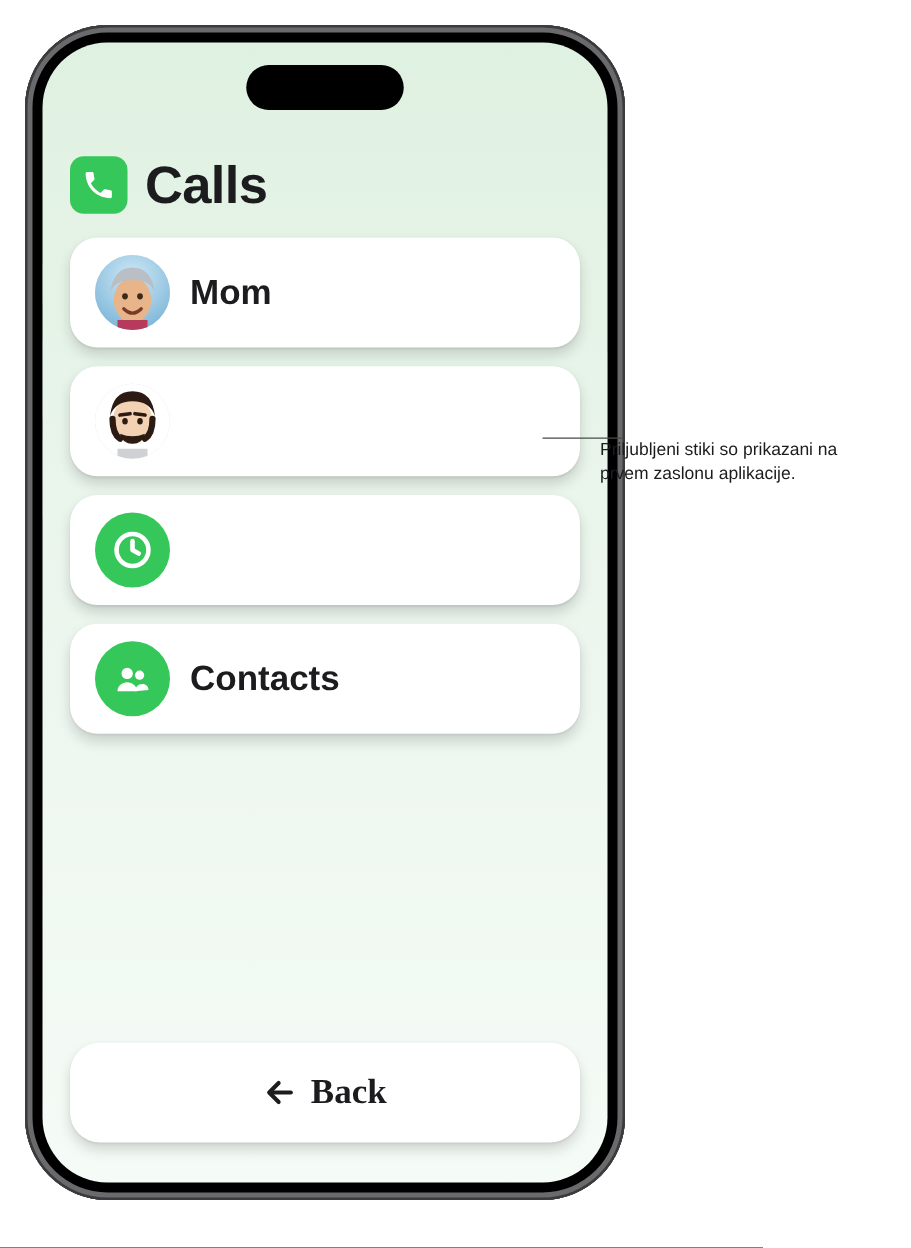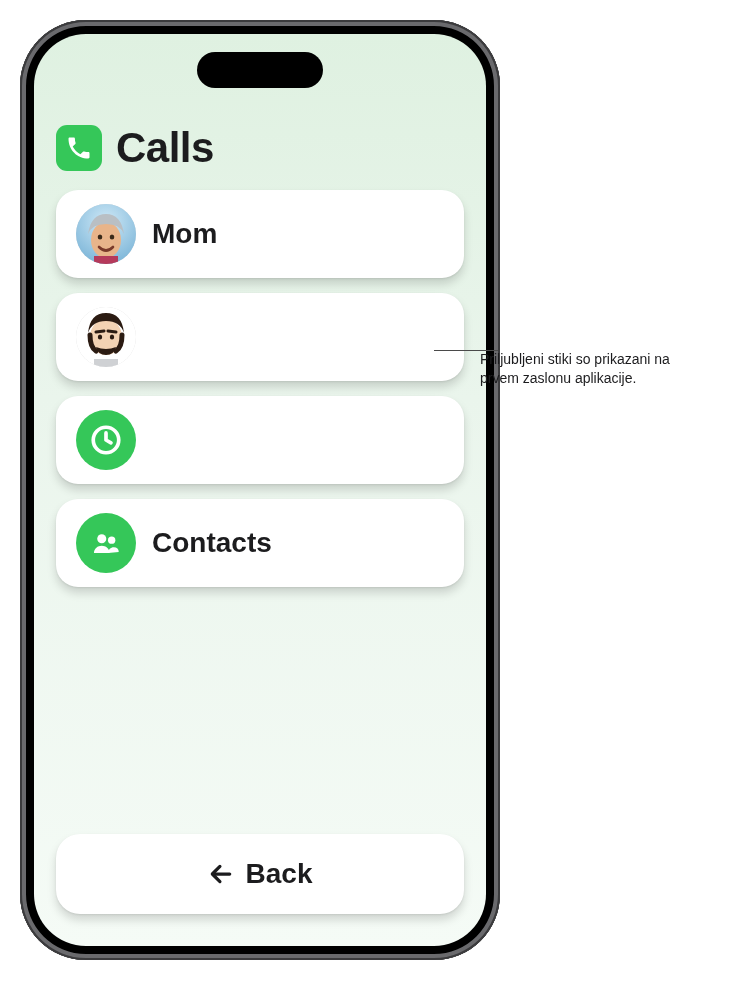--- a/index.html
+++ b/index.html
@@ -151,20 +151,21 @@
       align-items: center;
       justify-content: center;
       gap: 12px;
       padding: 22px;
       min-height: 80px;
     }
     .back-label {
       font-size: 28px;
       font-weight: 700;
       color: #1c1c1e;
+      font-family: Liberation Serif, serif;
     }
 
     
     .callout-line {
       position: absolute;
       left: 434px;
       top: 350px;
       width: 64px;
       height: 1px;
       background: #4a4a4a;

